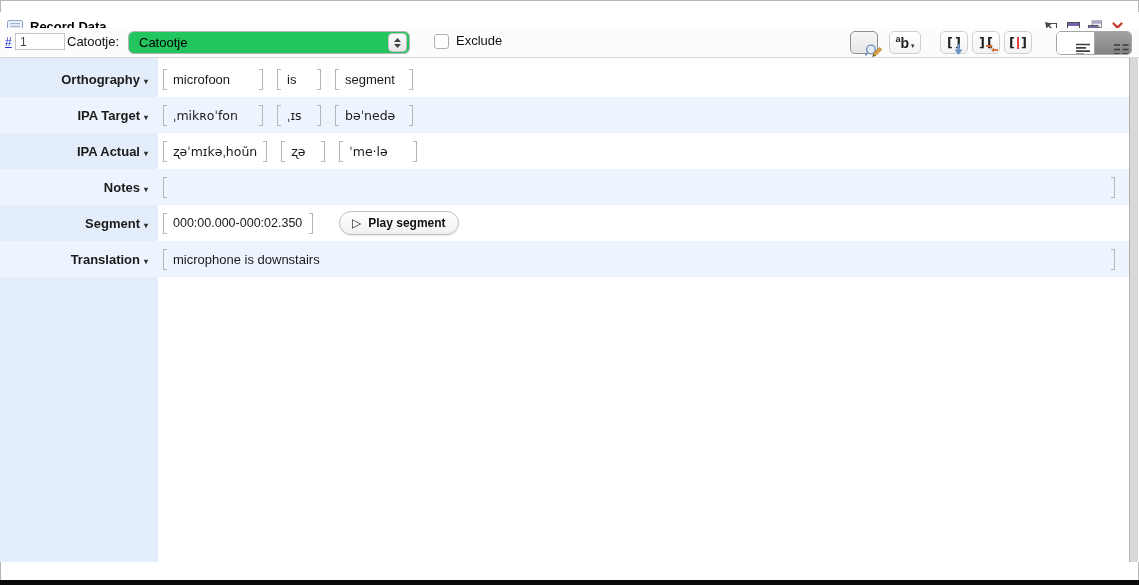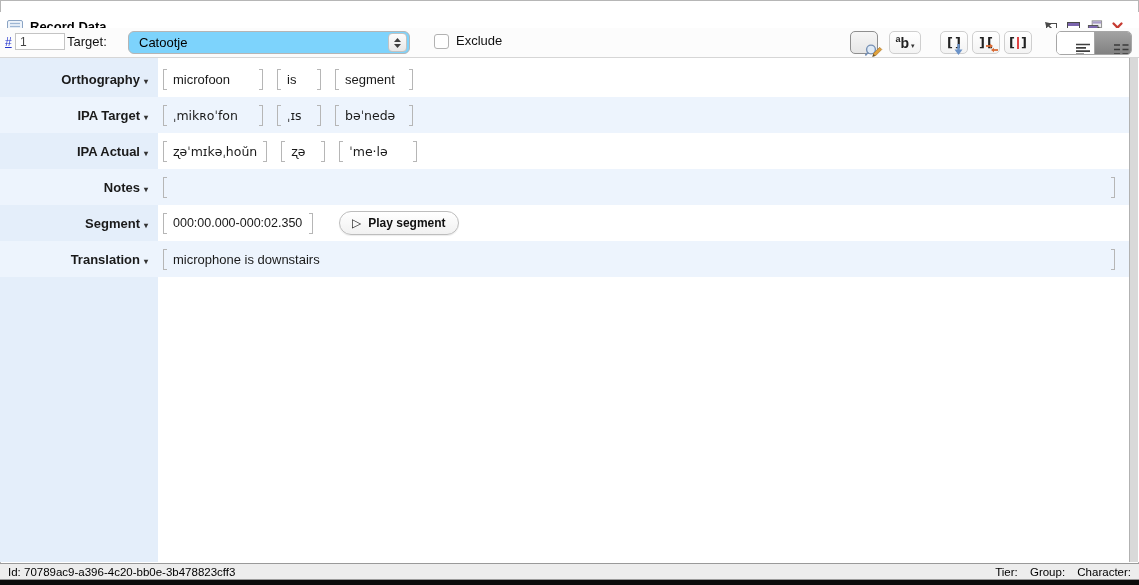--- a/index.html
+++ b/index.html
@@ -18,21 +18,21 @@
   
   .toolbar { position:absolute; top:28px; left:0; right:0; height:29px;
              background:#fcfcfc; border-bottom:1px solid #d6d6d6; }
   .toolbar * { position:absolute; }
   .num-link { left:5px; top:7px; font-size:12px; color:#2233cc; text-decoration:underline; }
   .num-field { left:15px; top:5px; width:44px; height:15px; border:1px solid #c4c4c4;
                background:#fff; font-size:12px; color:#444; padding:0 0 0 4px;
                font-family:"Liberation Sans", sans-serif; }
   .speaker-lbl { left:67px; top:6px; font-size:13px; color:#111; }
   .combo { left:128px; top:3px; width:280px; height:21px; border:1px solid #b5b5b5;
-           border-radius:6px; background:#7dd3fc; display:flex; align-items:center; }
+           border-radius:6px; background:#22c55e; display:flex; align-items:center; }
   .combo-text { position:static; font-size:13px; color:#000; margin-left:10px; flex:1; }
   .combo-stepper { position:static; width:17px; height:17px; margin-right:2px; border-radius:4px;
            border:1px solid #c2c2c2; background:linear-gradient(#fdfdfd,#e7e7e7);
            display:flex; align-items:center; justify-content:center; }
   .checkbox { left:434px; top:6px; width:13px; height:13px; border:1px solid #b2b2b2;
               border-radius:3px; background:#fff; }
   .exclude-lbl { left:456px; top:5px; font-size:13px; color:#111; }
 
   .tb-btn { top:3px; height:23px; border:1px solid #cfcfcf; border-radius:5px;
             background:linear-gradient(#ffffff,#f3f3f3); display:flex;
@@ -142,21 +142,21 @@
         <svg width="13" height="13" viewBox="0 0 13 13">
           <path d="M2.5 2.5 L10.5 10.5 M10.5 2.5 L2.5 10.5" stroke="#c63a31" stroke-width="2.3" stroke-linecap="round"></path>
         </svg>
       </span>
     </div>
   </div>
 
   <div class="toolbar">
     <a class="num-link" href="#">#</a>
     <input class="num-field" value="1" style="">
-    <span class="speaker-lbl">Target:</span>
+    <span class="speaker-lbl">Catootje:</span>
 
     <div class="combo">
       <span class="combo-text">Catootje</span>
       <span class="combo-stepper">
         <svg width="9" height="12" viewBox="0 0 9 12">
           <polygon points="4.5,1 8,5 1,5" fill="#3f3f3f"></polygon>
           <polygon points="1,7 8,7 4.5,11" fill="#3f3f3f"></polygon>
         </svg>
       </span>
     </div>
@@ -360,23 +360,15 @@
           <span class="group fullfield">
               <span class="fbrk l"></span>
               <span class="gtext">microphone is downstairs</span>
               <span class="fbrk r"></span>
             </span>
         </div>
       </div>
     </div>
   </div>
 
-  <div class="statusbar">
-    <span class="status-left">Id: 70789ac9-a396-4c20-bb0e-3b478823cff3</span>
-    <span class="status-right">
-      <span>Tier:</span>
-      <span>Group:</span>
-      <span>Character:</span>
-    </span>
-  </div>
   <div class="blackbar"></div>
 
 </div>
 
 </body></html>

